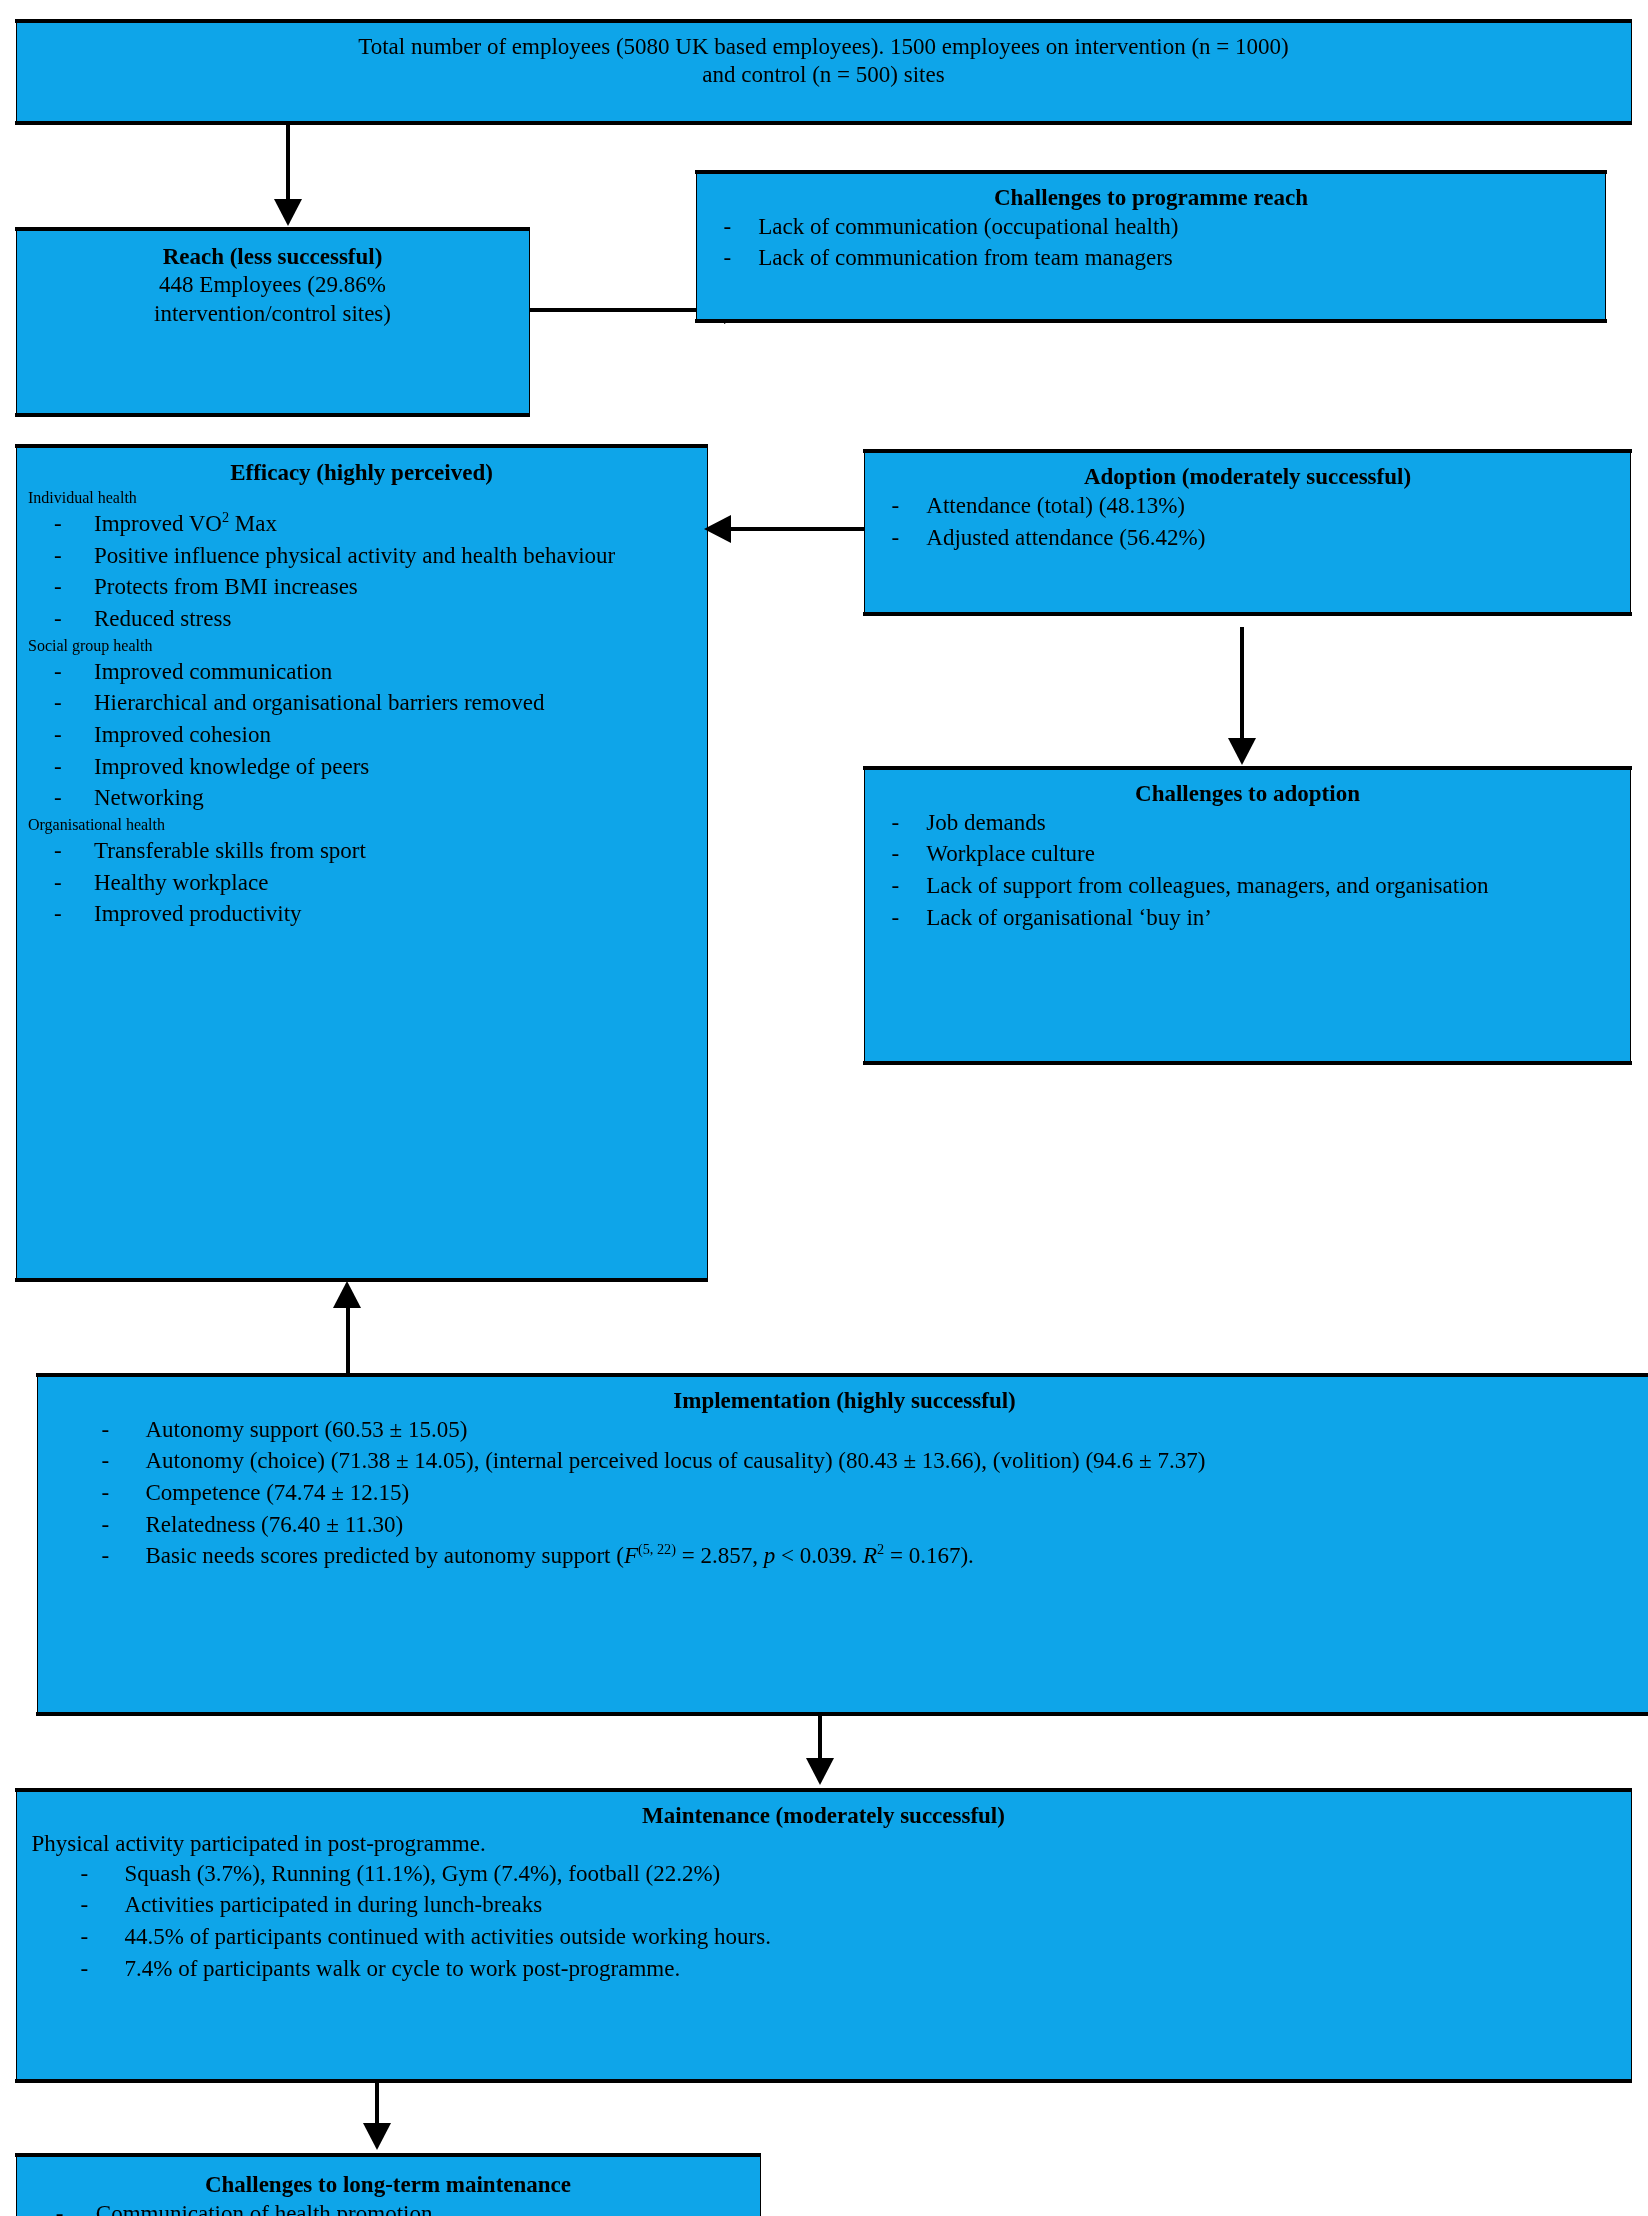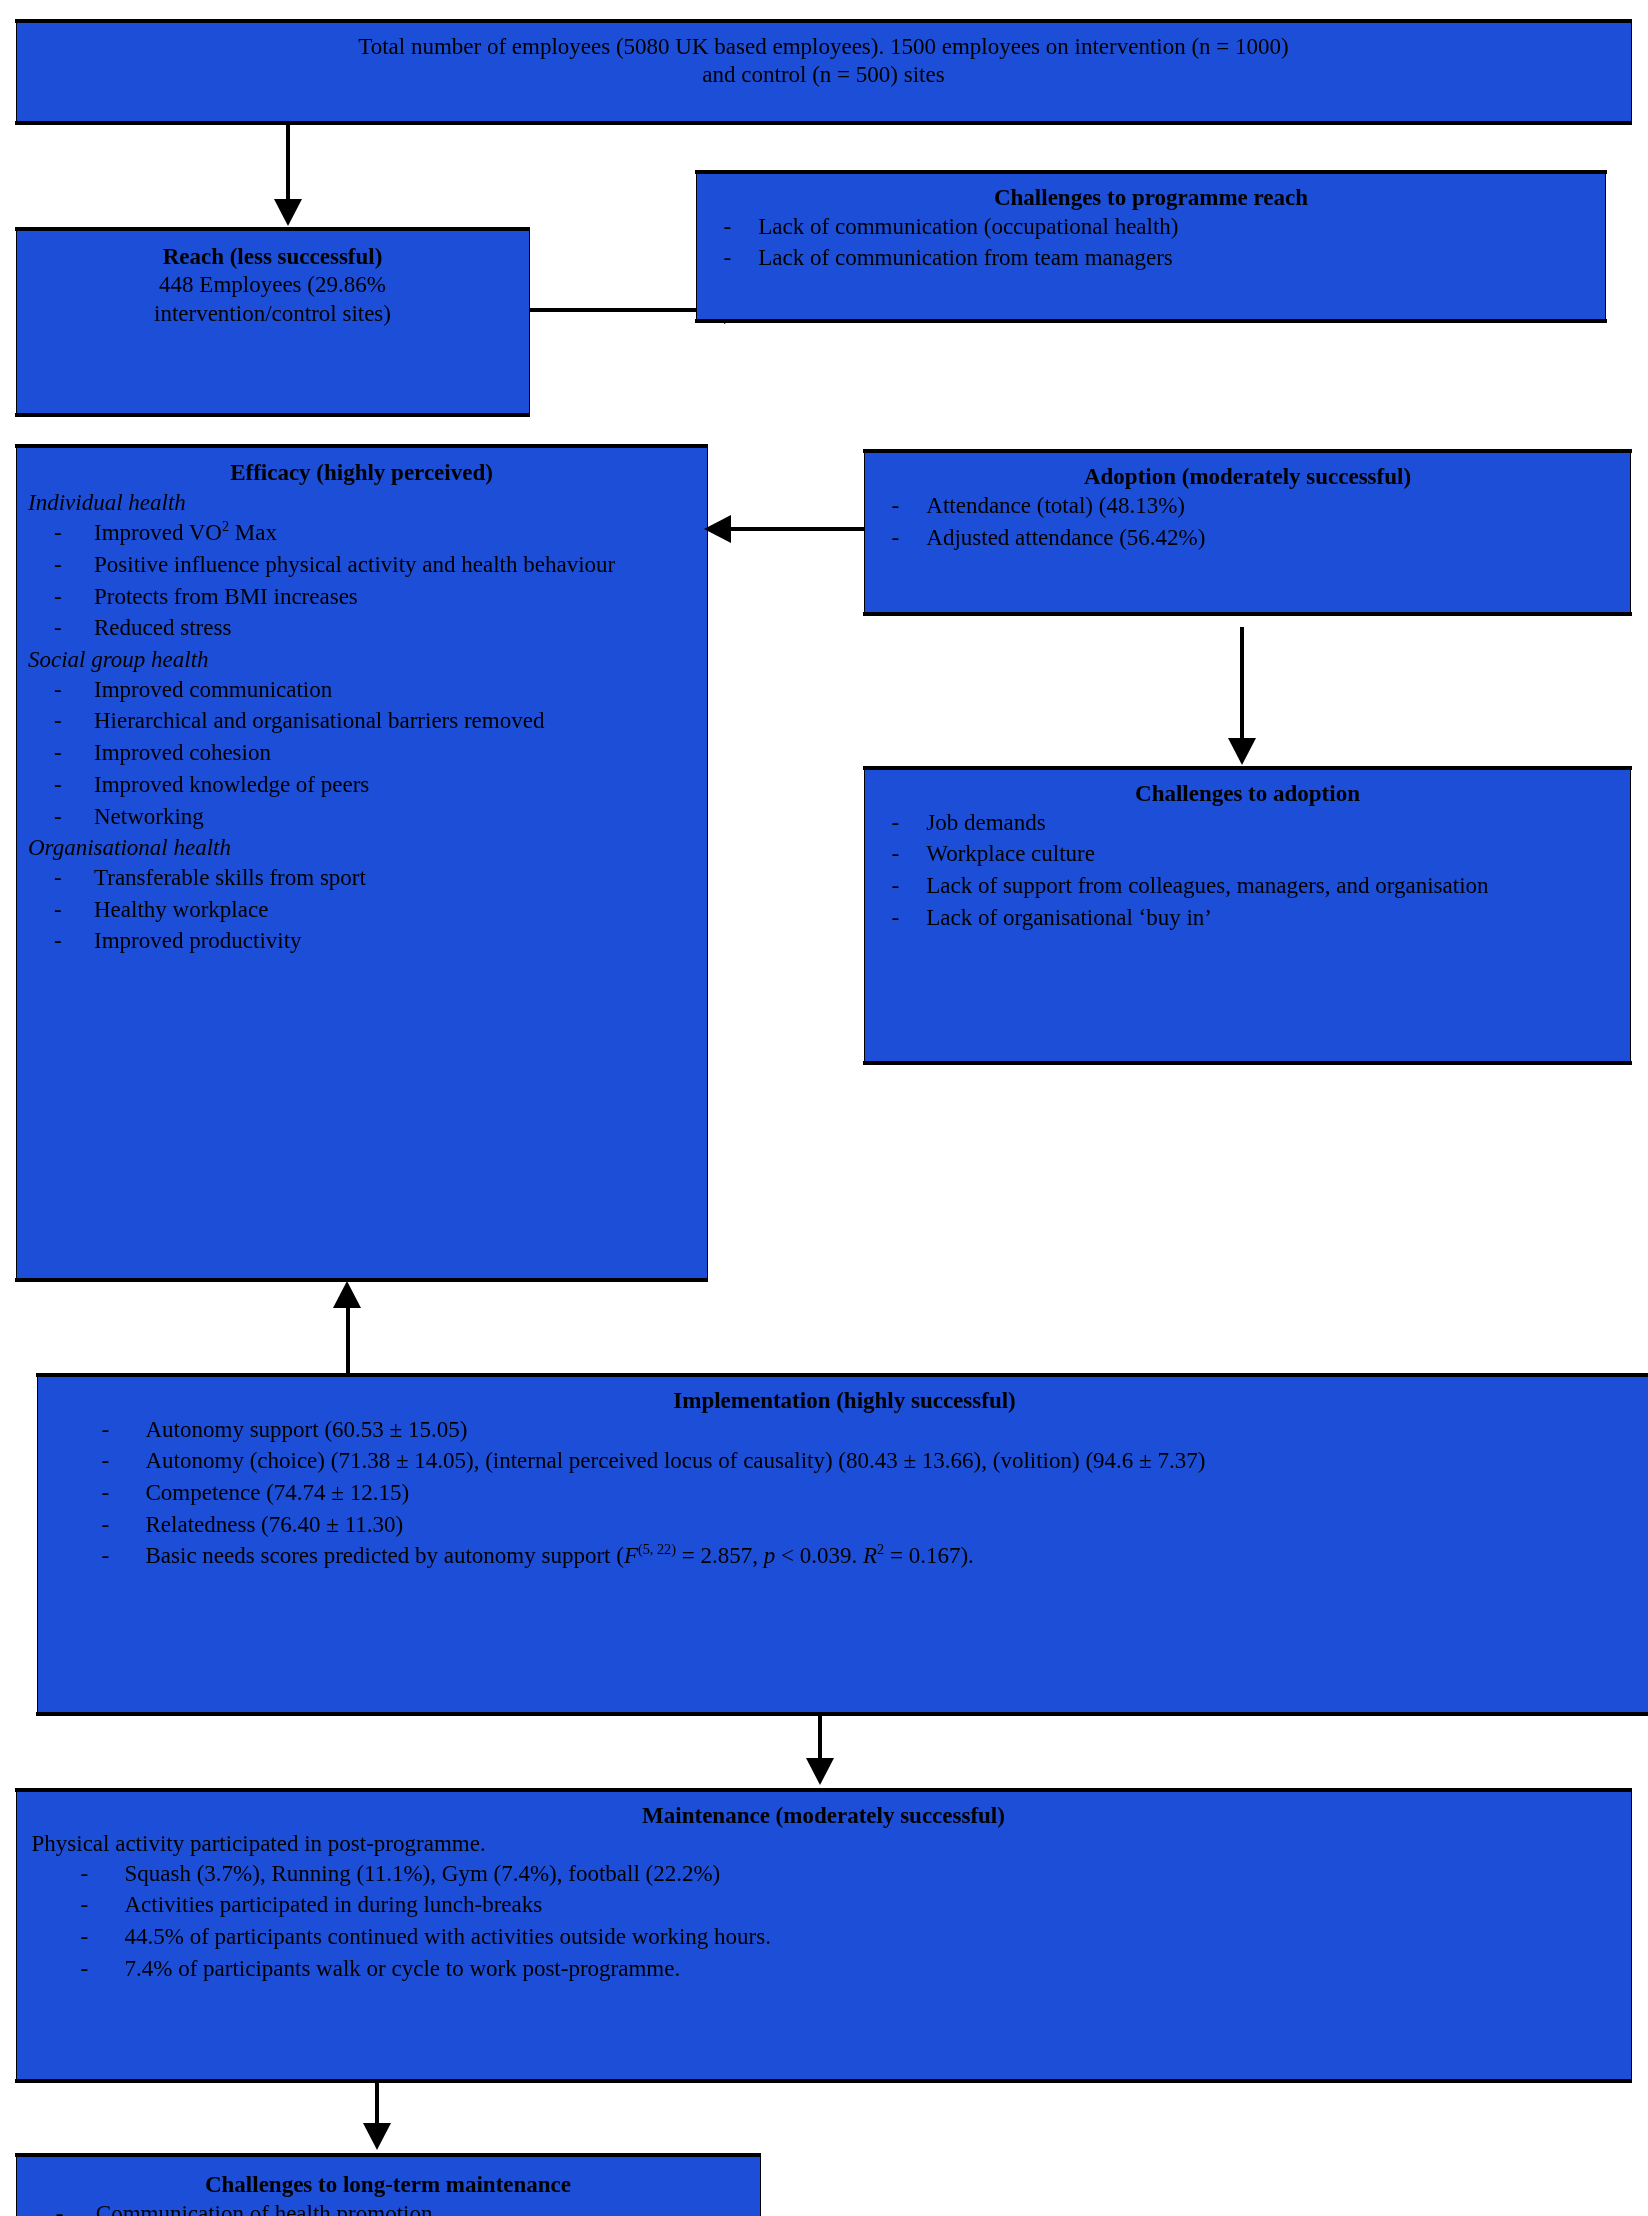--- a/index.html
+++ b/index.html
@@ -15,21 +15,21 @@
     position: relative;
     width: 1649px;
     height: 2434px;
     background: #ffffff;
     overflow: hidden;
   }
   .box {
     position: absolute;
     box-sizing: border-box;
     border: 1.8px solid #000000;
-    background: #1d4ed8;
+    background: #0ea5e9;
   }
   
   .box::before {
     content: "";
     position: absolute;
     left: -1.8px; right: -1.8px; top: -1.8px;
     height: 4px;
     background: #000000;
   }
   .box::after {
@@ -54,22 +54,21 @@
     font-size: 23px;
     line-height: 1.26;
     text-align: center;
   }
   .plain-left {
     font-size: 23px;
     line-height: 1.26;
     text-align: left;
   }
   .subhead {
-    font-style: italic;
-    font-size: 23px;
+    font-size: 16px;
     line-height: 1.3;
     text-align: left;
     margin-top: 0.9px;
   }
   ul.dash {
     list-style: none;
     margin: 0;
     padding: 0;
   }
   ul.dash > li {

